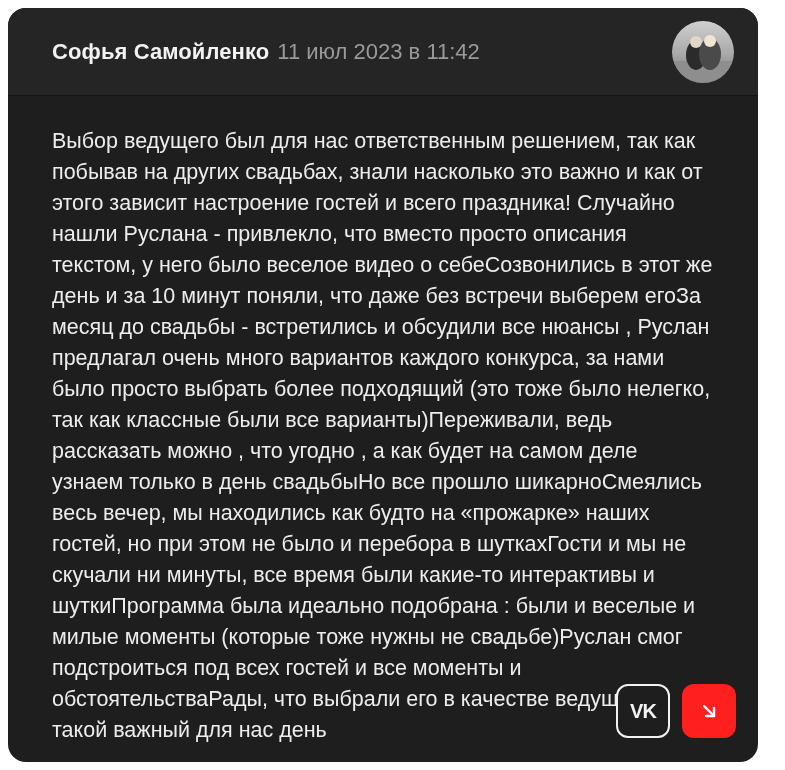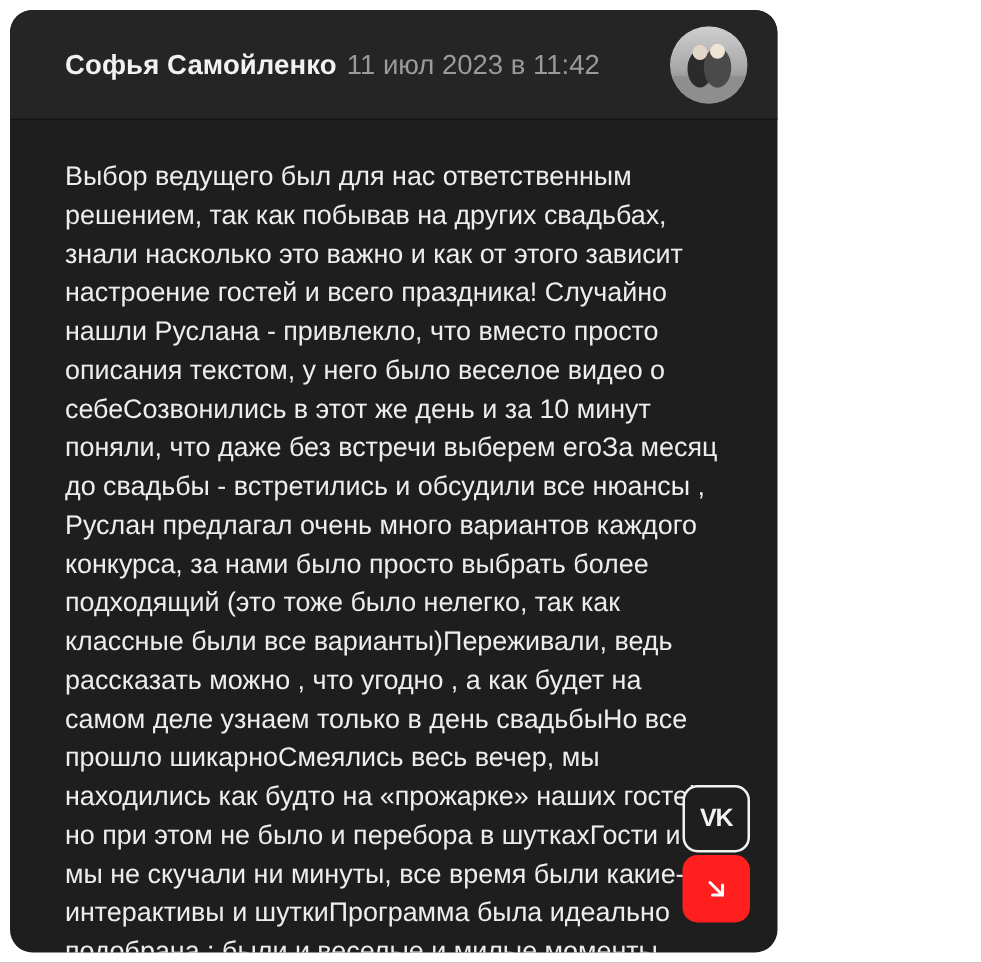--- a/index.html
+++ b/index.html
@@ -11,21 +11,21 @@
     width: 785px;
     height: 770px;
     font-family: "Liberation Sans", sans-serif;
     overflow: hidden;
   }
 
   .review-card {
     position: absolute;
     left: 8px;
     top: 8px;
-    width: 614px;
+    width: 750px;
     height: 754px;
     background: #1e1e1e;
     border-radius: 18px;
     overflow: hidden;
     box-sizing: border-box;
   }
 
   .card-header {
     position: relative;
     height: 88px;
@@ -80,22 +80,22 @@
     line-height: 31px;
     white-space: pre-wrap;
     word-wrap: break-word;
   }
 
   .side-buttons {
     position: absolute;
     right: 22px;
     bottom: 24px;
     display: flex;
-    flex-direction: column;
-    gap: 2px;
+    flex-direction: row;
+    gap: 12px;
     align-items: center;
   }
 
   .vk-button {
     width: 54px;
     height: 54px;
     border-radius: 12px;
     background: #1e1e1e;
     border: 2px solid #f2f2f2;
     display: flex;

